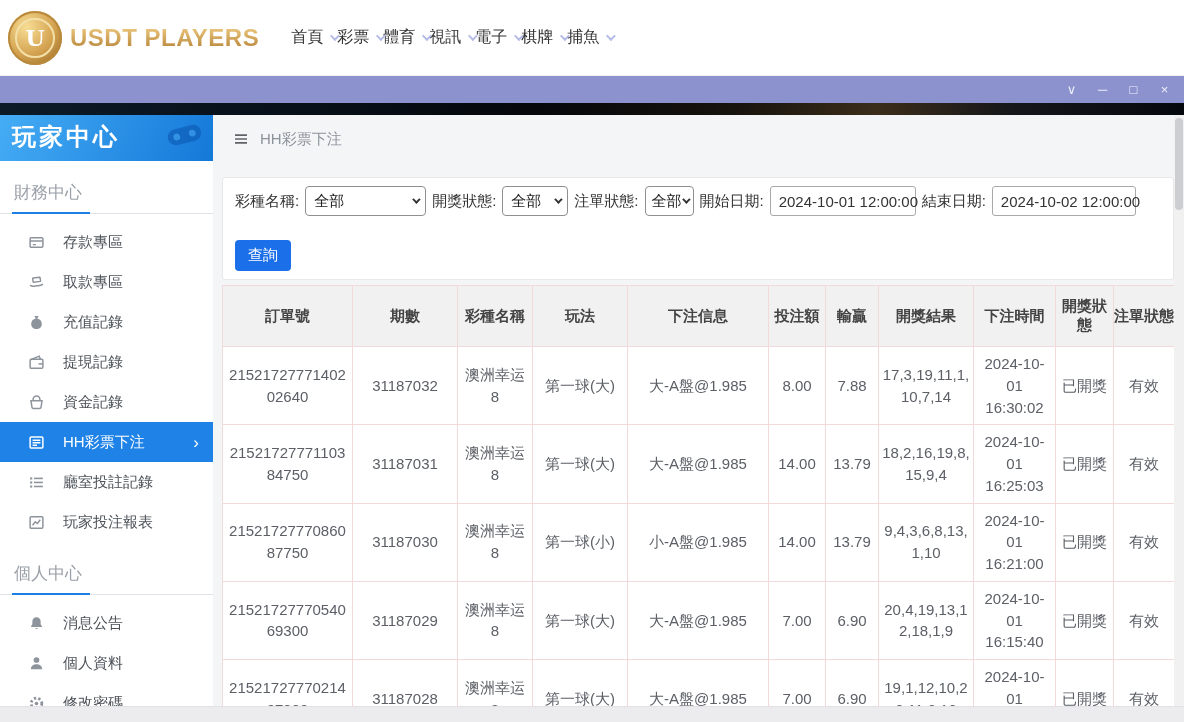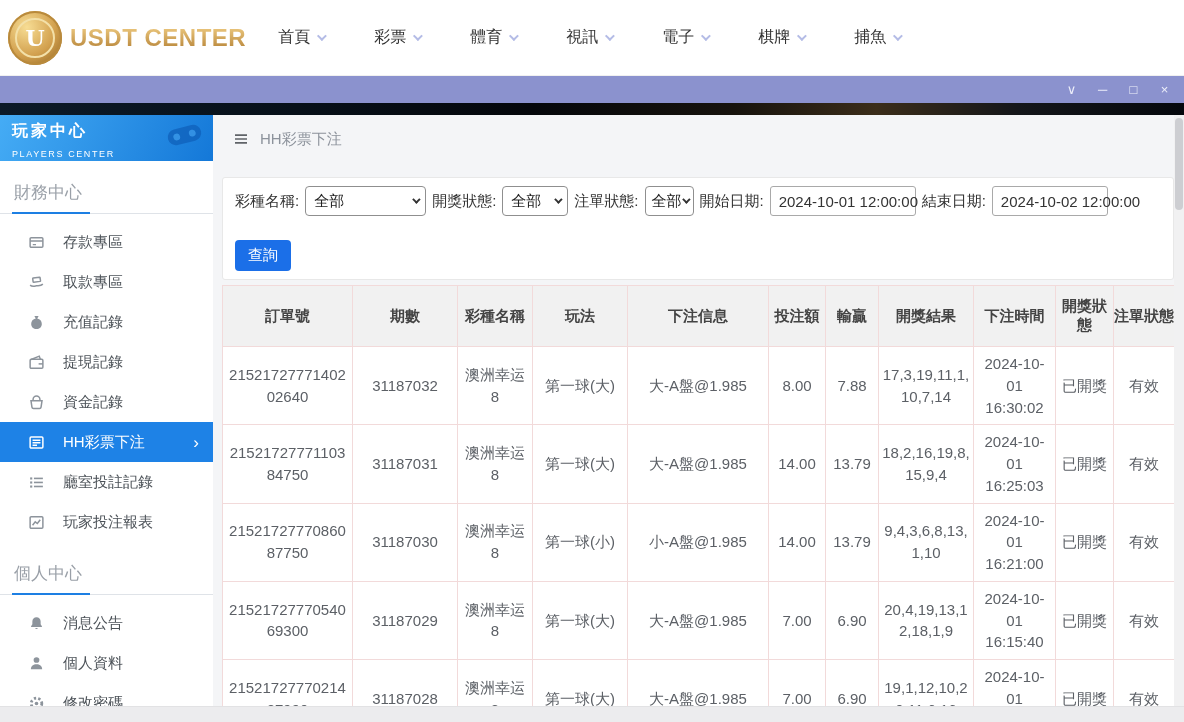--- a/index.html
+++ b/index.html
@@ -14,40 +14,40 @@
   .coin { width:54px; height:54px; border-radius:50%;
           background:radial-gradient(circle at 35% 30%, #f7dd94, #d2a04e 55%, #8a5f1d);
           display:flex; align-items:center; justify-content:center; box-shadow:inset 0 0 0 2px #b98a3c; }
   .coin-inner { width:40px; height:40px; border-radius:50%; border:2px solid #f3e0a8;
           background:radial-gradient(circle at 40% 35%, #caa052, #96relief 0, #9a6f28);
           display:flex; align-items:center; justify-content:center; }
   .coin-u { color:#fff; font-weight:bold; font-size:22px; font-family:"DejaVu Serif",serif; }
   .logo-text { font-size:24px; font-weight:bold; letter-spacing:.5px; color:#c89a4a;
           background:linear-gradient(180deg,#ecc87e 10%,#b8863b 90%);
           -webkit-background-clip:text; background-clip:text; -webkit-text-fill-color:transparent; }
-  .nav { display:flex; gap:50px; margin-left:32px; }
+  .nav { display:flex; margin-left:32px; }
   .nav-item { display:flex; align-items:center; gap:7px; font-size:16px; color:#333; cursor:pointer; }
   .chev { width:7px; height:7px; border-right:2px solid #444; border-bottom:2px solid #444;
           transform:rotate(45deg) translateY(-2px); display:inline-block; }
   .nav-chev { border-color:#b4bce6; }
 
   
   .titlebar { height:27px; background:#8b92ce; display:flex; align-items:center; justify-content:flex-end; padding-right:4px; }
   .tb-btn { width:31px; text-align:center; color:#edeffa; font-size:13px; line-height:27px; cursor:pointer; }
 
   
   .darkstrip { height:12px;
      background:linear-gradient(90deg,#0c1a28 0%,#071019 25%,#05070b 45%,#17130d 62%,#3b2d1a 74%,#14161a 86%,#05080d 100%); }
 
   
   .app { display:flex; height:607px; position:relative; background:#f4f5f7; }
 
   .sidebar { width:213px; background:#fff; flex-shrink:0; position:relative; }
   .side-header { height:46px; background:linear-gradient(115deg,#45acf5,#1478d8); color:#fff; padding:6px 0 0 12px; position:relative; overflow:hidden; }
-  .sh-title { font-size:16px; font-weight:bold; letter-spacing:3px; }
+  .sh-title { font-size:24px; font-weight:bold; letter-spacing:3px; }
   .sh-sub { font-size:9px; letter-spacing:1.6px; margin-top:7px; }
   .controller-ic { position:absolute; right:10px; top:8px; opacity:.65; transform:rotate(-14deg); }
   .side-section-title { margin:20px 0 0 14px; font-size:17px; color:#9aa0a8; }
   .side-underline { margin-top:9px; height:1px; background:#dfe3e8; position:relative; }
   .side-underline::before { content:""; position:absolute; left:12px; top:-1px; width:78px; height:2px; background:#1d7fe3; }
   .side-items { margin-top:8px; }
   .side-item { height:40px; display:flex; align-items:center; padding-left:28px; gap:18px;
                color:#4c5258; font-size:15px; cursor:pointer; position:relative; }
   .side-item .s-icon { width:17px; height:17px; color:#8d949c; display:flex; align-items:center; }
   .side-item.active { background:#1e82e6; color:#fff; }
@@ -61,21 +61,21 @@
   .filter-card { background:#fff; border:1px solid #e8e8e8; border-radius:3px; padding:8px 12px 8px 12px; margin-top:14px; }
   .filter-row { display:flex; align-items:center; gap:6px; font-size:15px; color:#333; white-space:nowrap; }
   .sel { height:30px; border:1px solid #8f8f8f; border-radius:4px; background:#fff; display:flex; align-items:center;
          justify-content:space-between; padding:0 7px 0 8px; font-size:15px; color:#222; cursor:pointer; }
   .sel .chev { border-color:#333; width:6px; height:6px; }
   .sel-lottery { width:121px; }
   .sel-draw { width:66px; }
   .sel-order { width:49px; padding:0 5px 0 6px; }
   .date-input { height:30px; width:146px; border:1px solid #a9a9a9; border-radius:3px; background:#fff;
                 padding:0 8px; font-size:15px; color:#333; display:flex; align-items:center; }
-  .date-end { width:116px; }
+  .date-end { width:144px; }
   .btn-search { margin-top:24px; height:31px; background:#1b6fe8; color:#fff; font-size:15px; border:none;
                 border-radius:4px; padding:0 13px; cursor:pointer; display:block; }
 
   .table-card { margin-top:5px; }
   table { width:100%; border-collapse:collapse; background:#fff; table-layout:fixed; }
   th { background:#f1f1f1; font-weight:700; color:#444; font-size:15px; border:1px solid #f2dada; padding:11px 0; }
   td { color:#5c6066; font-size:15px; border:1px solid #f2dada; text-align:center; padding:6px 3px;
        line-height:1.45; vertical-align:middle; }
   td.brk { word-break:break-all; }
   col.c0{width:130px} col.c1{width:105px} col.c2{width:75px} col.c3{width:95px} col.c4{width:141px}
@@ -90,21 +90,21 @@
 
 <div class="window">
 
   <div class="topbar">
     <div class="logo">
       <div class="coin">
         <div class="coin-inner">
             <span class="coin-u">U</span>
           </div>
       </div>
-      <span class="logo-text">USDT CENTER</span>
+      <span class="logo-text">USDT PLAYERS</span>
     </div>
     <div class="nav">
         <div class="nav-item">
        <span>首頁</span>
        <span class="chev nav-chev"></span>
      </div>
         <div class="nav-item">
        <span>彩票</span>
        <span class="chev nav-chev"></span>
      </div>

